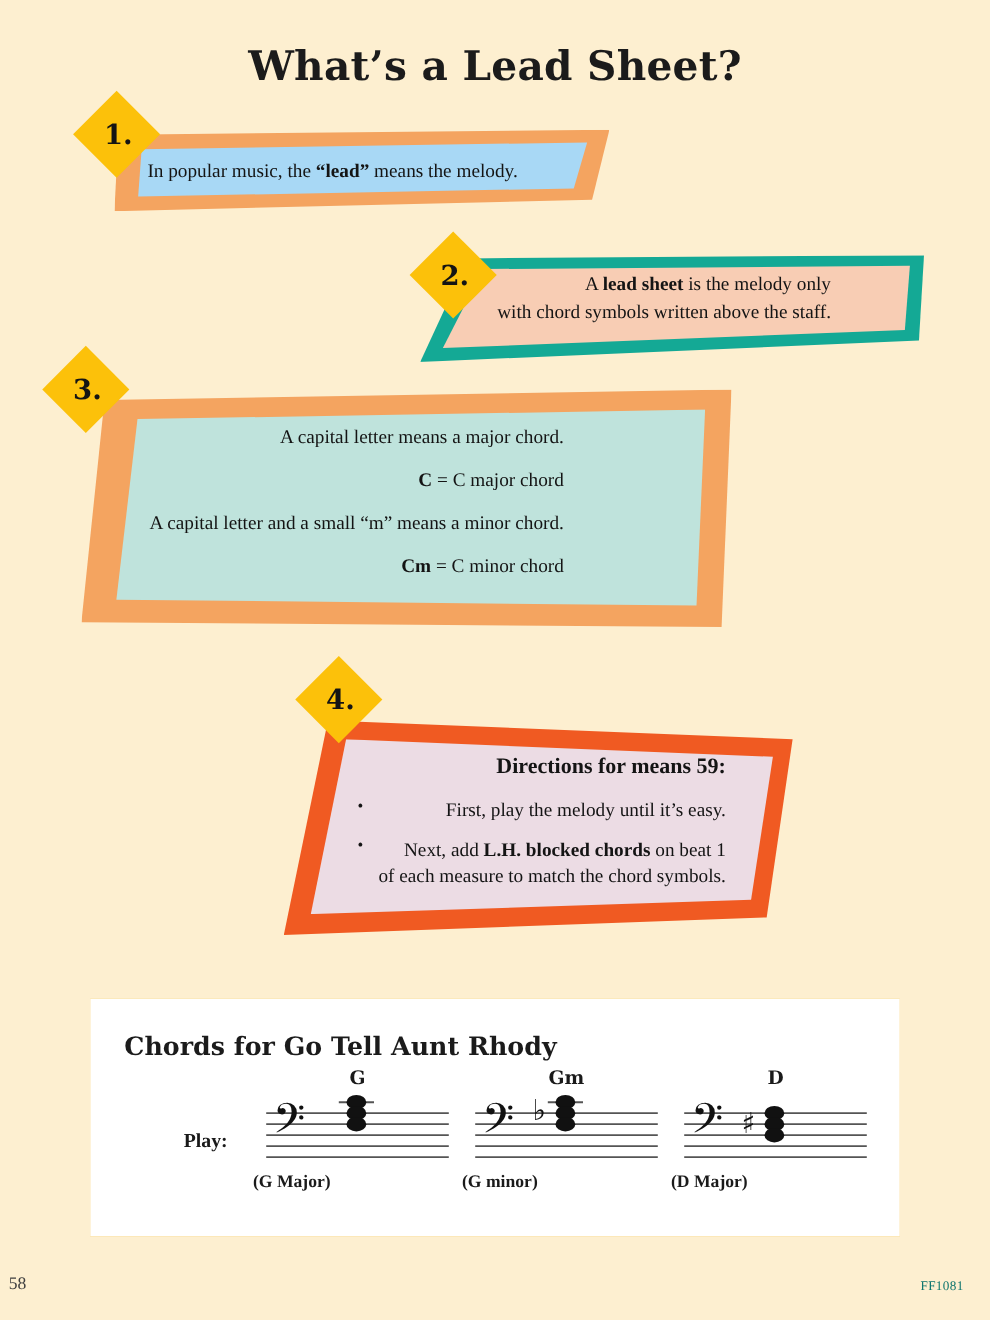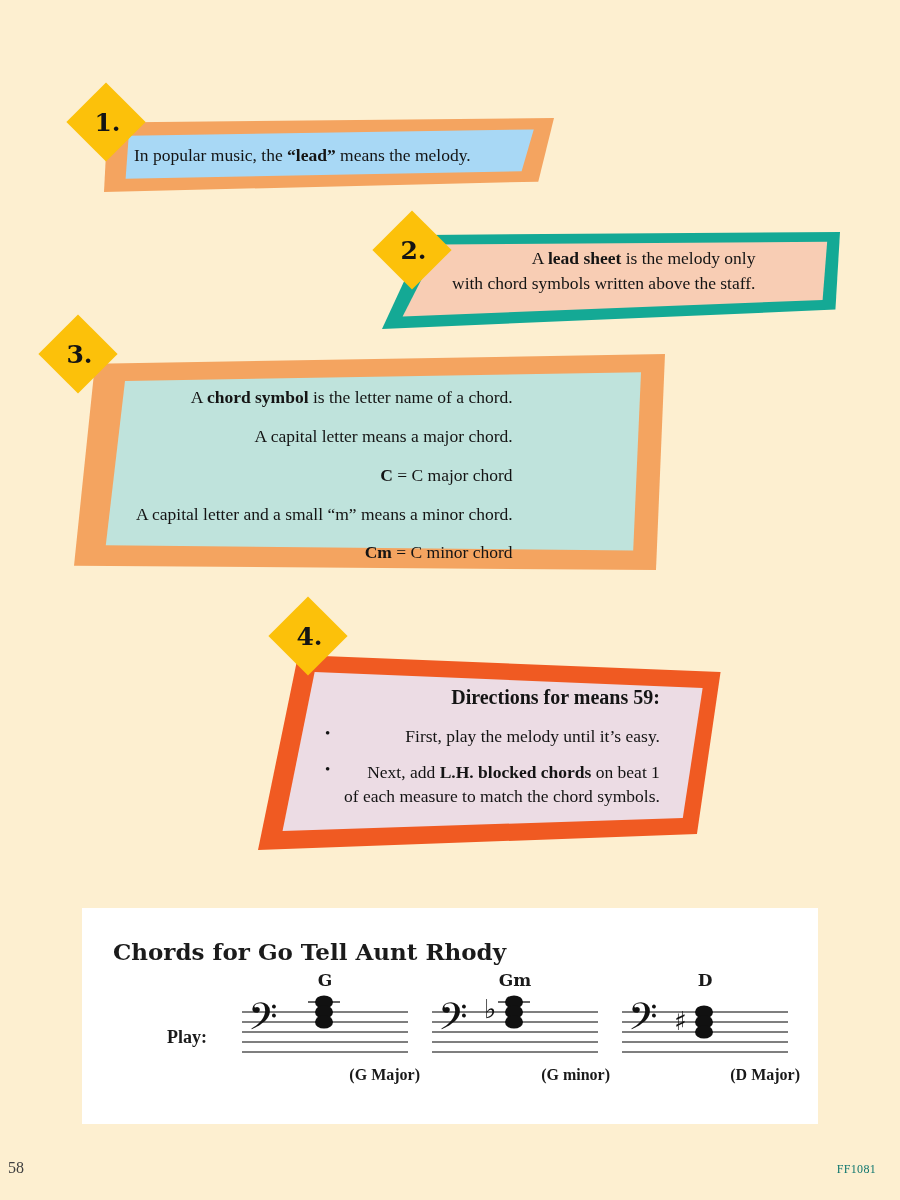--- a/index.html
+++ b/index.html
@@ -202,21 +202,21 @@
     width: 100%;
     text-align: center;
     font-family: "DejaVu Serif", "Liberation Serif", serif;
     font-weight: bold;
     font-size: 17px;
   }
   .chord-caption {
     position: absolute;
     top: 96px;
     width: 100%;
-    text-align: right;
+    text-align: left;
     font-weight: bold;
     font-size: 16px;
   }
   .staff-svg {
     position: absolute;
     left: 0;
     top: 20px;
   }
 
   
@@ -234,20 +234,21 @@
     font-size: 12px;
     color: #0f766e;
     letter-spacing: 0.3px;
   }
 </style>
 </head>
 <body>
 
 <div class="page">
 
+  <div class="page-title">What’s a Lead Sheet?</div>
 
   <div class="diamond" style="left:78px; top:94px;">
     <div class="num">1.</div>
   </div>
   <div class="callout" id="box1">
     <div class="outer"></div>
     <div class="inner"></div>
     <div class="txt">
       <span>In popular music, the </span><b>“lead”</b><span> means the melody.</span>
     </div>
@@ -265,21 +266,20 @@
     </div>
   </div>
 
   <div class="diamond" style="left:50px; top:326px;">
     <div class="num">3.</div>
   </div>
   <div class="callout" id="box3">
     <div class="outer"></div>
     <div class="inner"></div>
     <div class="txt">
-      <div class="line"><span>A </span><b>chord symbol</b><span> is the letter name of a chord.</span></div>
       <div class="line">A capital letter means a major chord.</div>
       <div class="line indent"><b>C</b><span> = C major chord</span></div>
       <div class="line">A capital letter and a small “m” means a minor chord.</div>
       <div class="line indent"><b>Cm</b><span> = C minor chord</span></div>
     </div>
   </div>
 
   <div class="diamond" style="left:280px; top:608px;">
     <div class="num">4.</div>
   </div>

